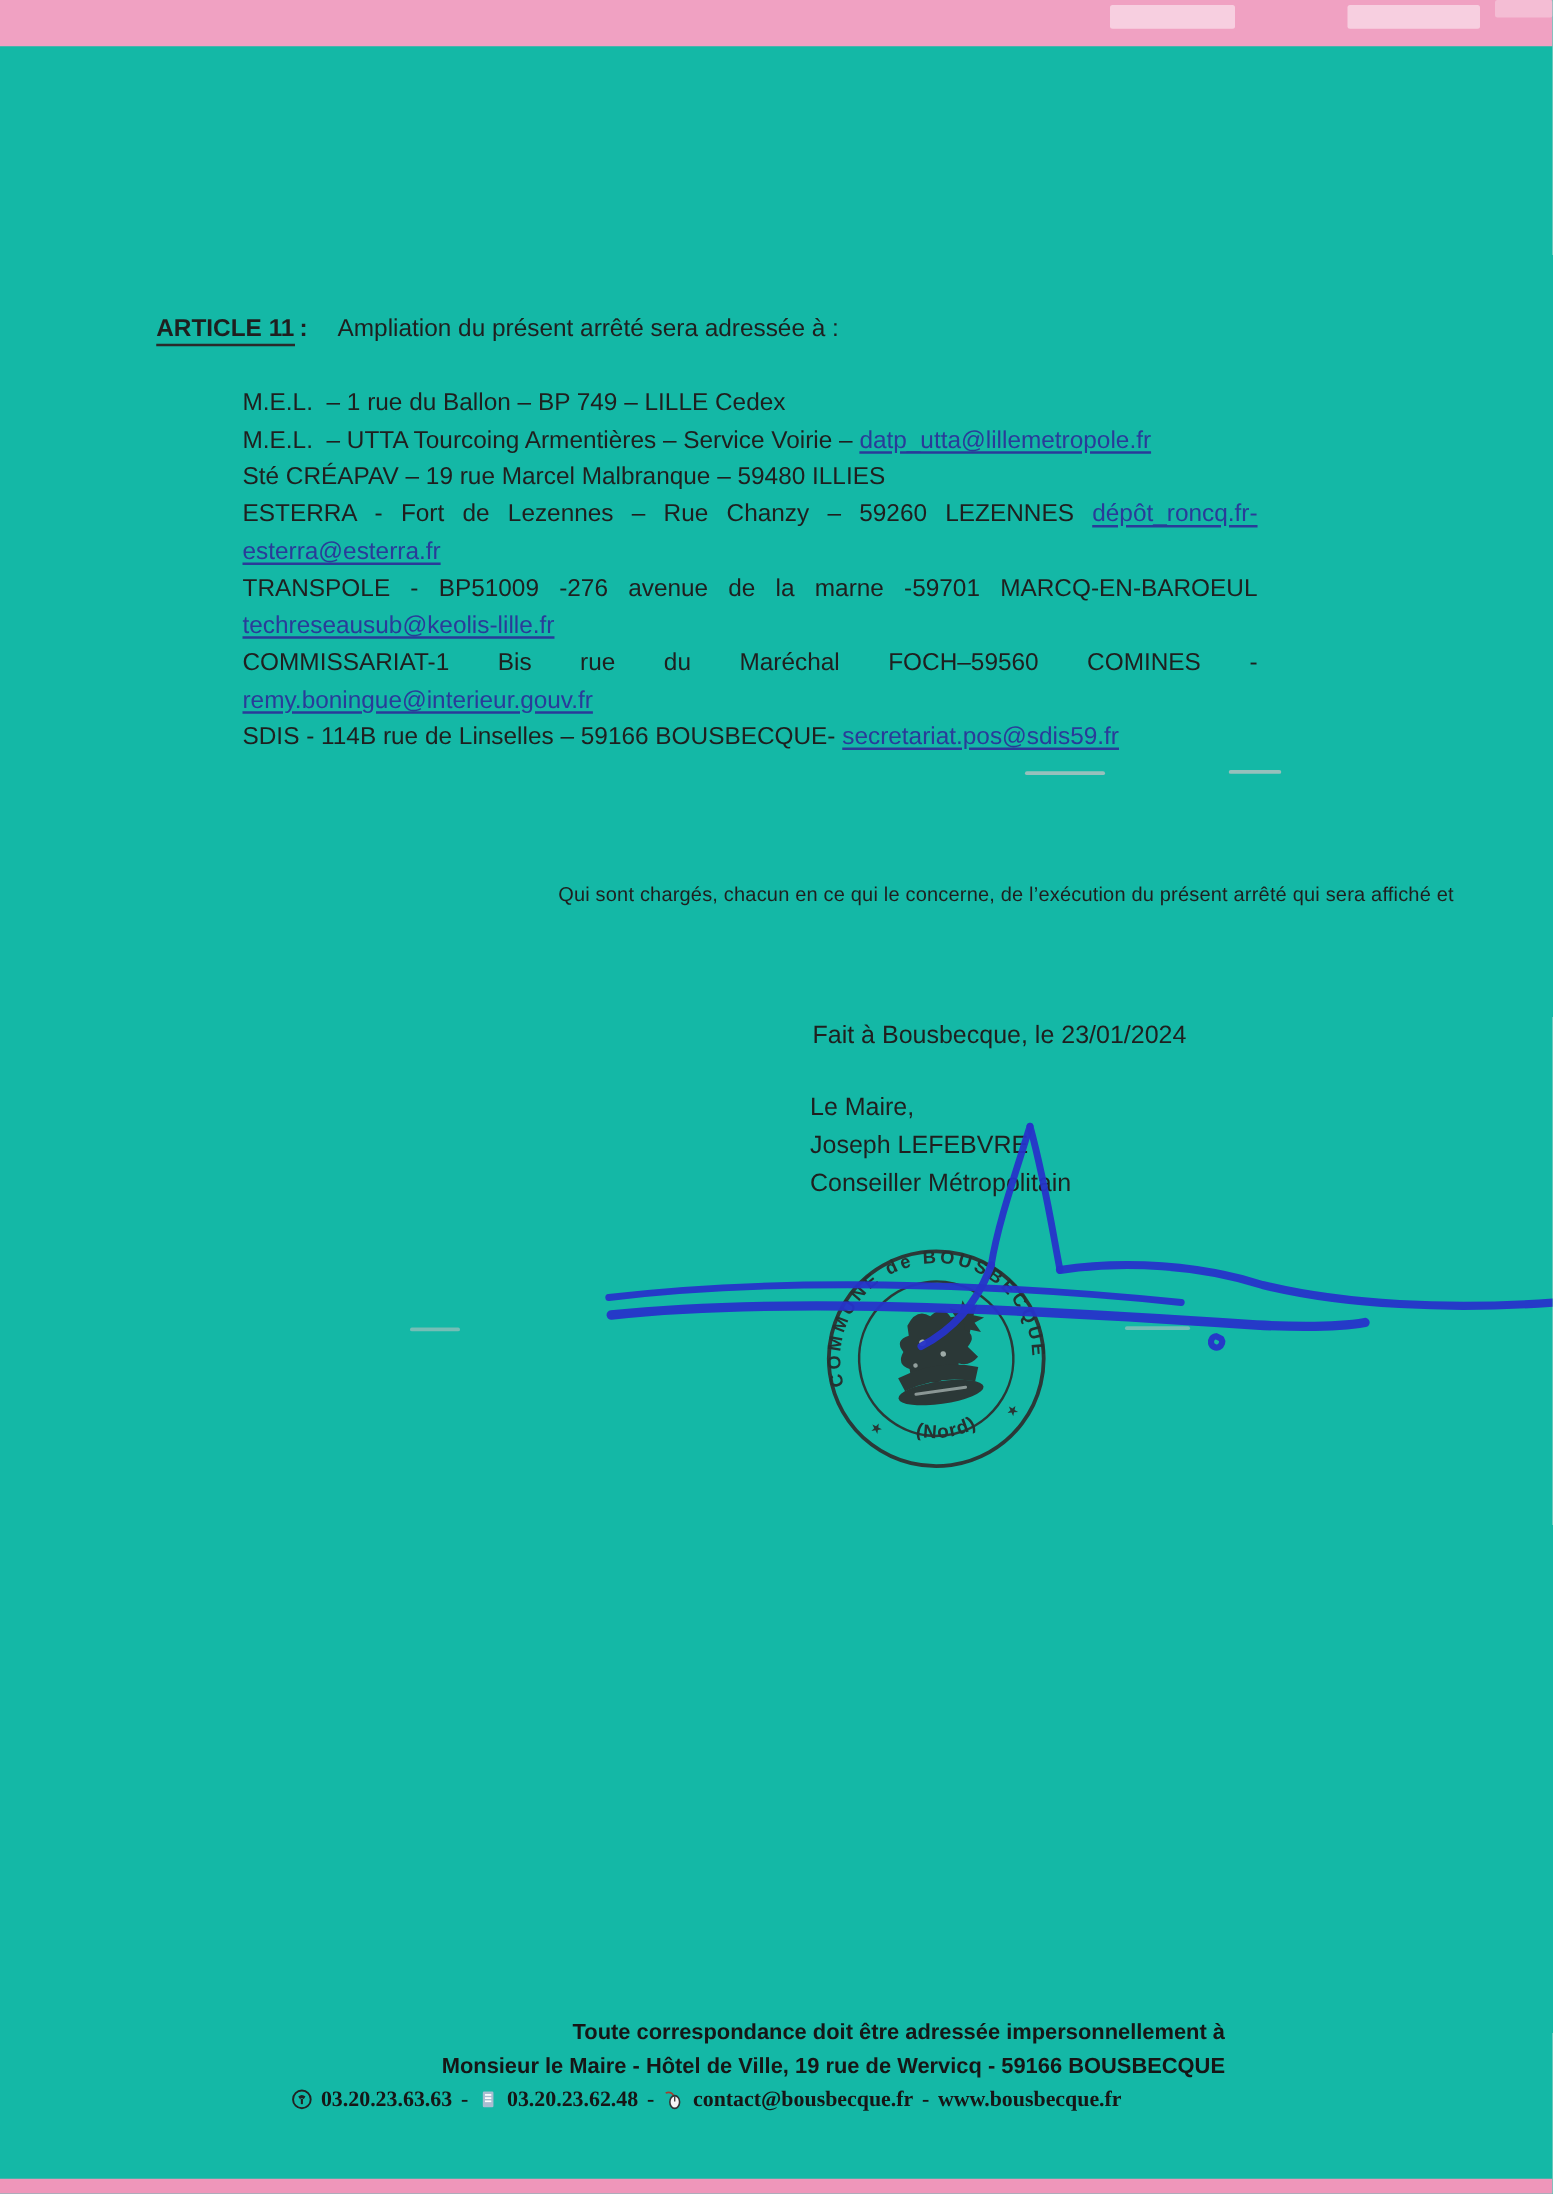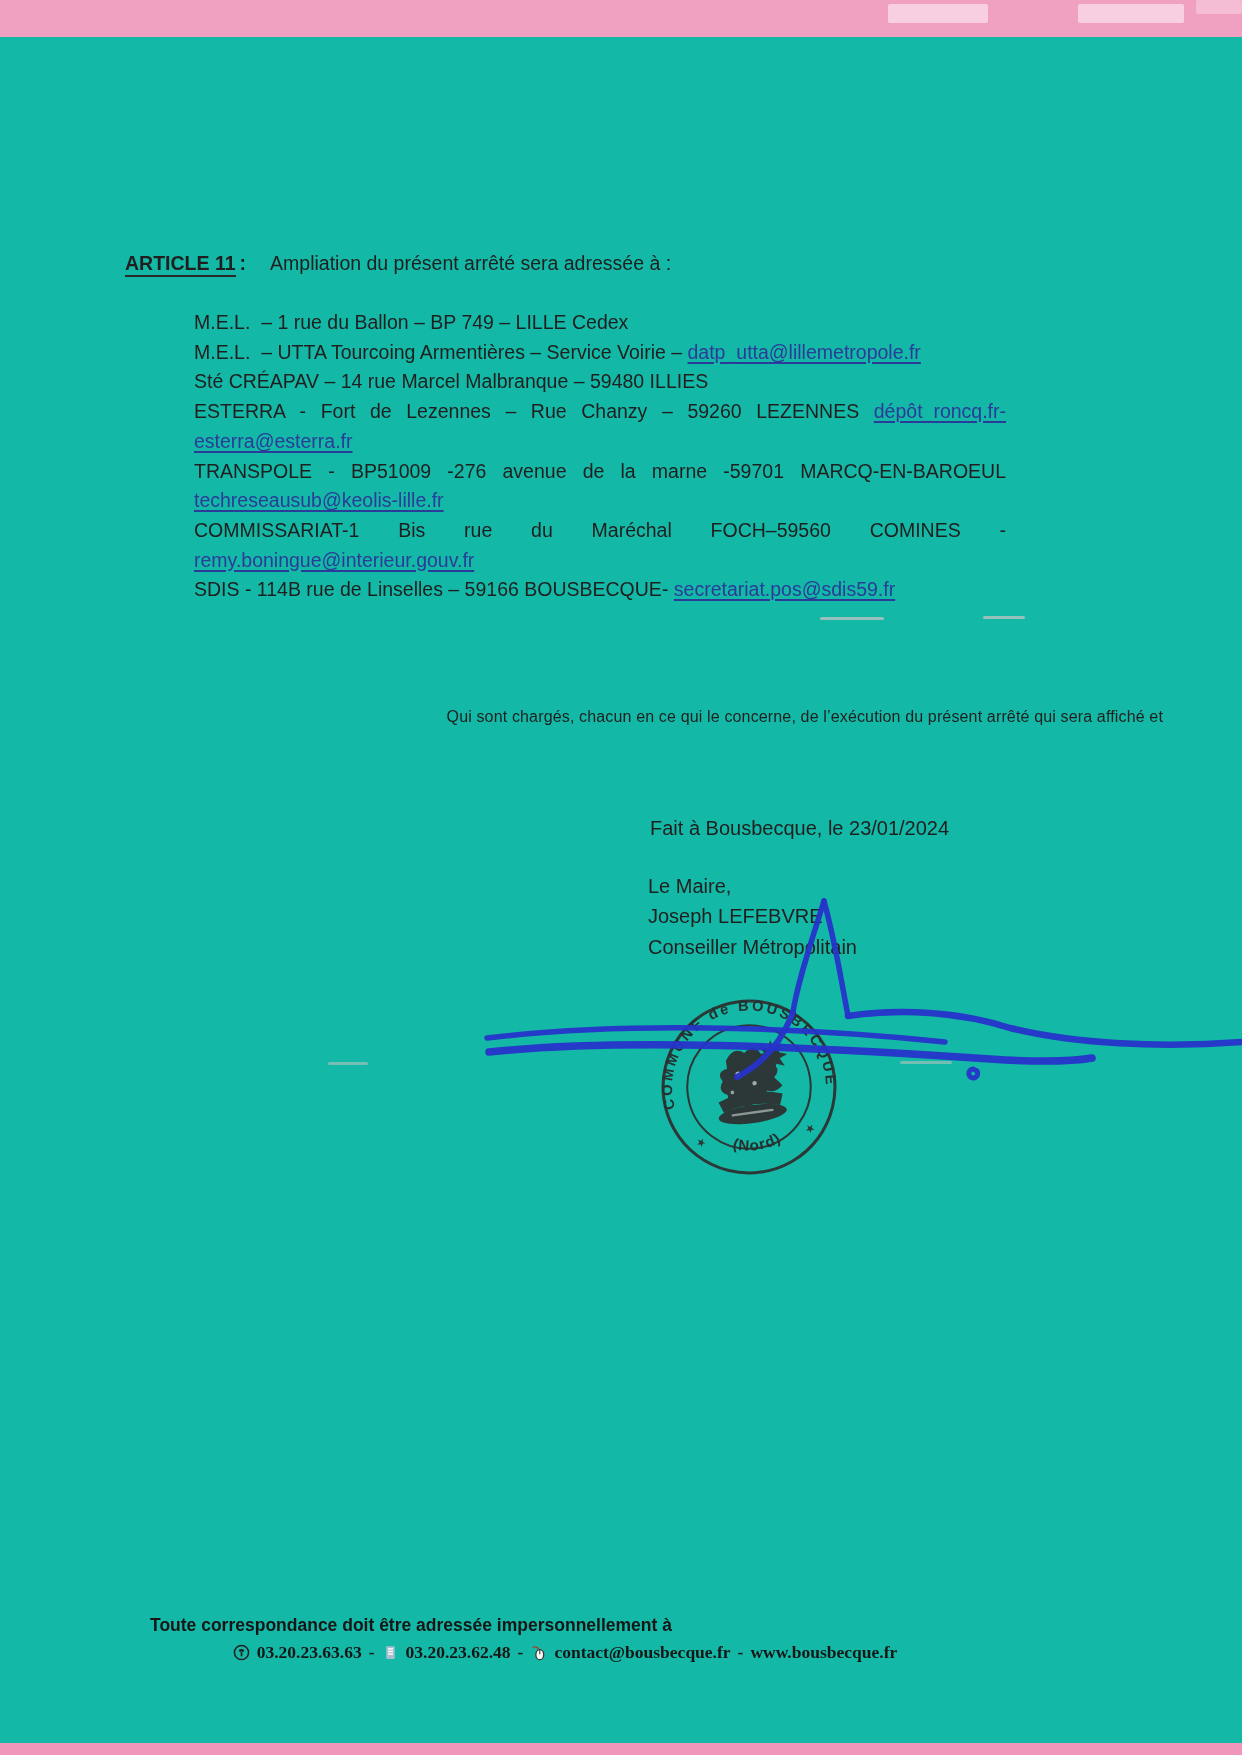--- a/index.html
+++ b/index.html
@@ -54,21 +54,21 @@
   .signature path{fill:none;stroke:#2633c9;stroke-linecap:round;stroke-linejoin:round;opacity:0.95;}
 
   
   .artifact{position:absolute;background:#c3c3c3;height:2.5px;border-radius:2px;opacity:0.75;}
   .artifact.a1{left:820px;top:617px;width:64px;}
   .artifact.a2{left:983px;top:616px;width:42px;}
   .artifact.a3{left:328px;top:1062px;width:40px;opacity:0.55;}
   .artifact.a4{left:900px;top:1061px;width:52px;opacity:0.55;}
 
   
-  .footer{position:absolute;left:150px;top:1612px;width:830px;text-align:left;
+  .footer{position:absolute;left:150px;top:1612px;width:830px;text-align:right;
           font-size:17.5px;font-weight:bold;line-height:27px;color:#161616;}
   .footer-line3{display:flex;justify-content:center;align-items:center;gap:7px;white-space:nowrap;font-family:Liberation Serif, serif;}
   .ficon{display:inline-block;width:17px;height:17px;vertical-align:-3px;}
 </style>
 </head>
 <body>
 
 <div class="page">
 
   <div class="band-top">
@@ -78,21 +78,21 @@
   </div>
   <div class="band-bottom"></div>
 
   <div class="article-line">
     <span class="article-label">ARTICLE 11</span><span class="article-sep">:</span><span class="article-text">Ampliation du présent arrêté sera adressée à :</span>
   </div>
 
   <div class="recipients">
     <div class="rline"><span>M.E.L.  – 1 rue du Ballon – BP 749 – LILLE Cedex</span></div>
     <div class="rline"><span>M.E.L.  – UTTA Tourcoing Armentières – Service Voirie – </span><span class="rlink">datp_utta@lillemetropole.fr</span></div>
-    <div class="rline"><span>Sté CRÉAPAV – 14 rue Marcel Malbranque – 59480 ILLIES</span></div>
+    <div class="rline"><span>Sté CRÉAPAV – 19 rue Marcel Malbranque – 59480 ILLIES</span></div>
     <div class="rline justify"><span>ESTERRA - Fort de Lezennes – Rue Chanzy – 59260 LEZENNES</span> <span class="rlink">dépôt_roncq.fr-</span></div>
     <div class="rline"><span class="rlink">esterra@esterra.fr</span></div>
     <div class="rline justify"><span>TRANSPOLE - BP51009 -276 avenue de la marne -59701 MARCQ-EN-BAROEUL</span></div>
     <div class="rline"><span class="rlink">techreseausub@keolis-lille.fr</span></div>
     <div class="rline justify"><span>COMMISSARIAT-1 Bis rue du Maréchal FOCH–59560 COMINES -</span></div>
     <div class="rline"><span class="rlink">remy.boningue@interieur.gouv.fr</span></div>
     <div class="rline"><span>SDIS - 114B rue de Linselles – 59166 BOUSBECQUE- </span><span class="rlink">secretariat.pos@sdis59.fr</span></div>
   </div>
 
   <div class="closing">
@@ -139,20 +139,21 @@
     <path d="M 503 279 a 4.5 4.5 0 1 0 4 2 z" stroke-width="5"></path>
   </svg>
 
   <div class="artifact a1"></div>
   <div class="artifact a2"></div>
   <div class="artifact a3"></div>
   <div class="artifact a4"></div>
 
   <div class="footer">
     <div>Toute correspondance doit être adressée impersonnellement à</div>
+    <div>Monsieur le Maire - Hôtel de Ville, 19 rue de Wervicq - 59166 BOUSBECQUE</div>
     <div class="footer-line3">
       <svg class="ficon" viewBox="0 0 20 20" aria-hidden="true">
         <circle cx="10" cy="10" r="8.3" fill="none" stroke="#222" stroke-width="1.8"></circle>
         <path d="M6.6 7.4 q3.4 -3 6.8 0 l-1.6 2.2 -1.8 -1 -1.8 1 -1.6 -2.2 z" fill="#222"></path>
         <rect x="9" y="9.5" width="2" height="5" fill="#222"></rect>
       </svg>
       <span>03.20.23.63.63</span>
       <span>-</span>
       <svg class="ficon" viewBox="0 0 20 20" aria-hidden="true">
         <rect x="5" y="2.5" width="10" height="15" rx="1.2" fill="#a9bdd1"></rect>

